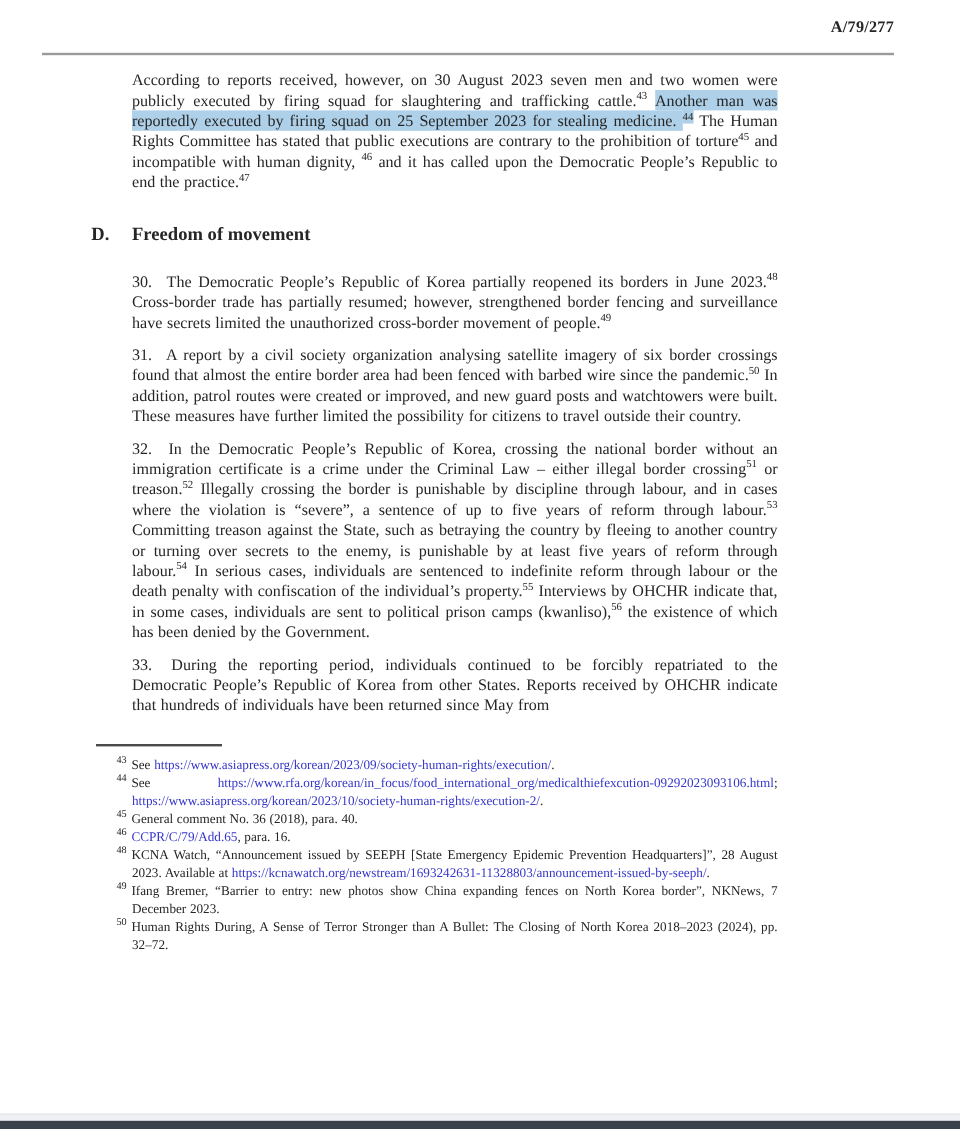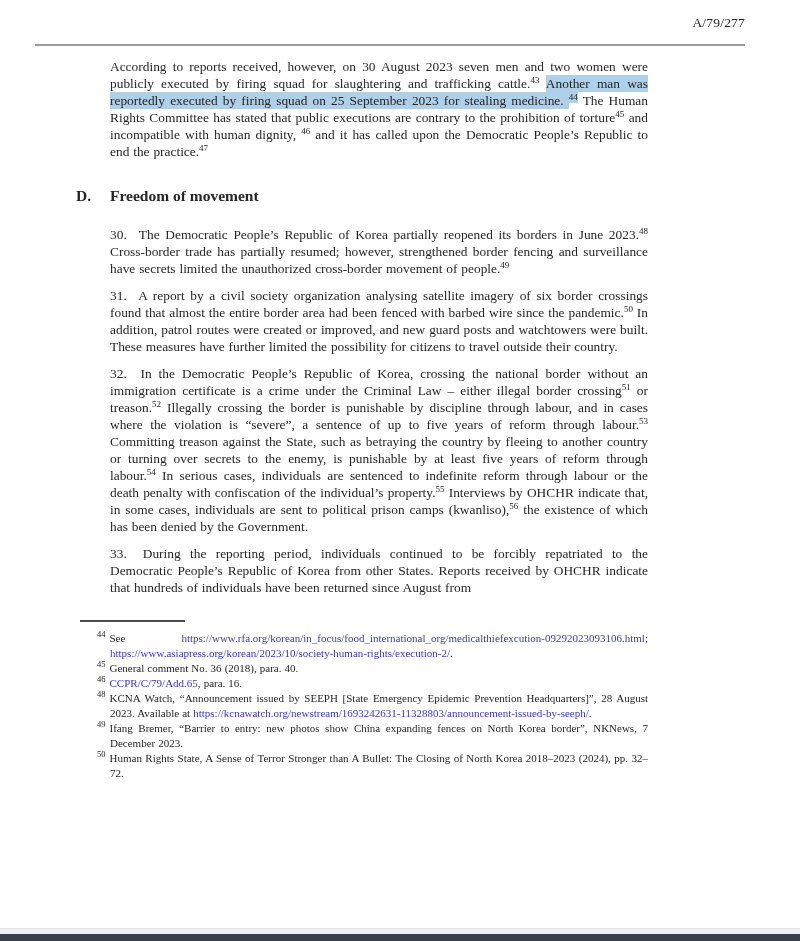--- a/index.html
+++ b/index.html
@@ -14,21 +14,21 @@
     background: #ffffff;
     overflow: hidden;
     font-family: "Liberation Serif", "DejaVu Serif", serif;
     color: #262626;
   }
   .doc-symbol {
     position: absolute;
     top: 15px;
     right: 55px;
     font-size: 13.5px;
-    font-weight: normal;
+    font-weight: bold;
     letter-spacing: 0.2px;
   }
   .header-rule {
     position: absolute;
     top: 44px;
     left: 35px;
     width: 710px;
     height: 2px;
     background: #9a9a9a;
   }
@@ -118,31 +118,32 @@
 
   <h2 class="section-heading">
     <span class="section-label">D.</span>
     <span>Freedom of movement</span>
   </h2>
 
   <div>
       <p class="para"><span class="seg t">30.  The Democratic People’s Republic of Korea partially reopened its borders in June 2023.</span><sup class="seg sup">48</sup><span class="seg t"> Cross-border trade has partially resumed; however, strengthened border fencing and surveillance have secrets limited the unauthorized cross-border movement of people.</span><sup class="seg sup">49</sup></p>
       <p class="para"><span class="seg t">31.  A report by a civil society organization analysing satellite imagery of six border crossings found that almost the entire border area had been fenced with barbed wire since the pandemic.</span><sup class="seg sup">50</sup><span class="seg t"> In addition, patrol routes were created or improved, and new guard posts and watchtowers were built. These measures have further limited the possibility for citizens to travel outside their country.</span></p>
       <p class="para"><span class="seg t">32.  In the Democratic People’s Republic of Korea, crossing the national border without an immigration certificate is a crime under the Criminal Law – either illegal border crossing</span><sup class="seg sup">51</sup><span class="seg t"> or treason.</span><sup class="seg sup">52</sup><span class="seg t"> Illegally crossing the border is punishable by discipline through labour, and in cases where the violation is “severe”, a sentence of up to five years of reform through labour.</span><sup class="seg sup">53</sup><span class="seg t"> Committing treason against the State, such as betraying the country by fleeing to another country or turning over secrets to the enemy, is punishable by at least five years of reform through labour.</span><sup class="seg sup">54</sup><span class="seg t"> In serious cases, individuals are sentenced to indefinite reform through labour or the death penalty with confiscation of the individual’s property.</span><sup class="seg sup">55</sup><span class="seg t"> Interviews by OHCHR indicate that, in some cases, individuals are sent to political prison camps (</span><span class="seg i">kwanliso</span><span class="seg t">),</span><sup class="seg sup">56</sup><span class="seg t"> the existence of which has been denied by the Government.</span></p>
-      <p class="para"><span class="seg t">33.  During the reporting period, individuals continued to be forcibly repatriated to the Democratic People’s Republic of Korea from other States. Reports received by OHCHR indicate that hundreds of individuals have been returned since August from</span></p>
+      <p class="para"><span class="seg t">33.  During the reporting period, individuals continued to be forcibly repatriated to the Democratic People’s Republic of Korea from other States. Reports received by OHCHR indicate that hundreds of individuals have been returned since May from</span></p>
     </div>
 
   <div class="fn-sep"></div>
 
   <div class="footnotes">
+      <div class="footnote"><sup class="fn-num">43</sup><span class="seg t">See </span><span class="seg link">https://www.asiapress.org/korean/2023/09/society-human-rights/execution/</span><span class="seg t">.</span></div>
       <div class="footnote"><sup class="fn-num">44</sup><span class="seg t">See </span><span class="seg link">https://www.rfa.org/korean/in_focus/food_international_org/medicalthiefexcution-09292023093106.html</span><span class="seg t">; </span><span class="seg link">https://www.asiapress.org/korean/2023/10/society-human-rights/execution-2/</span><span class="seg t">.</span></div>
       <div class="footnote"><sup class="fn-num">45</sup><span class="seg t">General comment No. 36 (2018), para. 40.</span></div>
       <div class="footnote"><sup class="fn-num">46</sup><span class="seg link">CCPR/C/79/Add.65</span><span class="seg t">, para. 16.</span></div>
       <div class="footnote"><sup class="fn-num">48</sup><span class="seg t">KCNA Watch, “Announcement issued by SEEPH [State Emergency Epidemic Prevention Headquarters]”, 28 August 2023. Available at </span><span class="seg link">https://kcnawatch.org/newstream/1693242631-11328803/announcement-issued-by-seeph/</span><span class="seg t">.</span></div>
       <div class="footnote"><sup class="fn-num">49</sup><span class="seg t">Ifang Bremer, “Barrier to entry: new photos show China expanding fences on North Korea border”, NKNews, 7 December 2023.</span></div>
-      <div class="footnote"><sup class="fn-num">50</sup><span class="seg t">Human Rights State, </span><span class="seg i">A Sense of Terror Stronger than A Bullet: The Closing of North Korea 2018–2023</span><span class="seg t"> (2024), pp. 32–72.</span></div>
+      <div class="footnote"><sup class="fn-num">50</sup><span class="seg t">Human Rights During, </span><span class="seg i">A Sense of Terror Stronger than A Bullet: The Closing of North Korea 2018–2023</span><span class="seg t"> (2024), pp. 32–72.</span></div>
     </div>
 </div>
 
 <div class="bottom-bar">
   <div class="bottom-bar-light"></div>
   <div class="bottom-bar-dark"></div>
 </div>
 
 </body></html>

